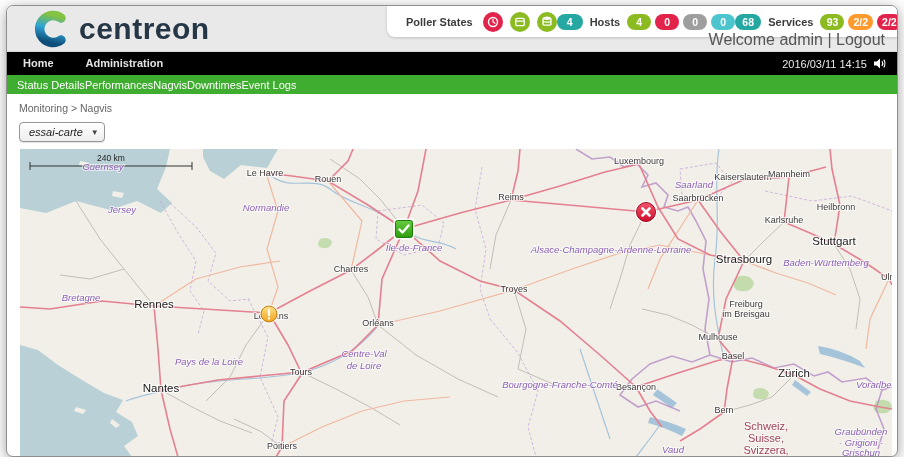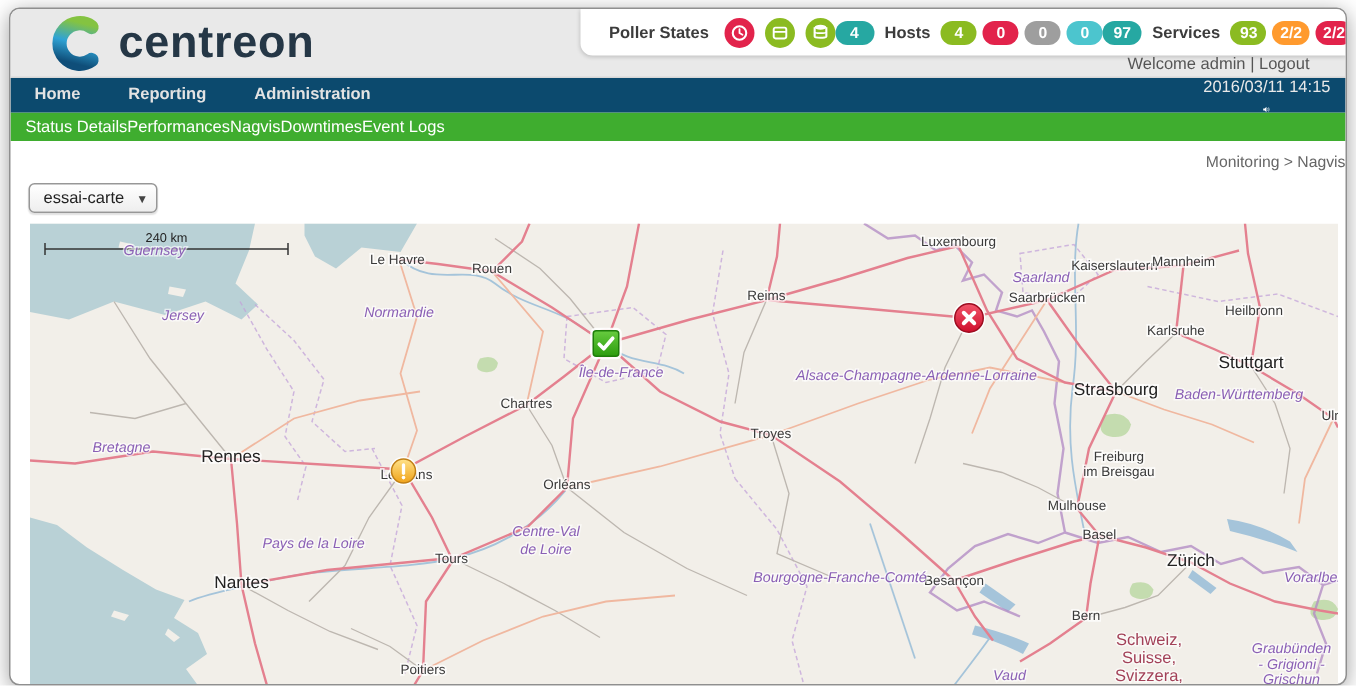--- a/index.html
+++ b/index.html
@@ -24,33 +24,33 @@
   .stat-group{ display:flex; align-items:center; gap:4px; }
   .stat-label{ font-size:11px; font-weight:bold; color:#3c3c3c; margin:0 3px; white-space:nowrap;}
   .picon{ width:20px; height:20px; border-radius:50%; display:inline-flex; align-items:center; justify-content:center; margin-left:3px; cursor:pointer;}
   .picon.red{ background:#e2234b; } .picon.green{ background:#8bbb21; }
   .pill{ display:inline-block; min-width:24px; text-align:center; border-radius:10px;
          padding:2px 5px; color:#fff; font-size:10.5px; font-weight:bold; line-height:12px;}
   .pill.total{ background:#26a8a2; border-radius:9px; min-width:26px;}
   .pill.ok{ background:#8bbb21;} .pill.down{ background:#e2234b;}
   .pill.unreach{ background:#9e9e9e;} .pill.pending{ background:#4cc5ce;}
   .pill.warn{ background:#ff9a2e;}
-  .welcome{ position:absolute; right:24px; bottom:2px; font-size:11px; color:#555;}
+  .welcome{ position:absolute; right:12px; bottom:2px; font-size:16px; color:#555;}
   .welcome a{ color:#555; text-decoration:none; cursor:pointer;}
   
-  .nav{ height:23px; background:#0c4a6e; display:flex; align-items:stretch; position:relative;}
+  .nav{ height:23px; background:#000000; display:flex; align-items:stretch; position:relative;}
   .nav-item{ color:#e3e3e3; font-size:11px; font-weight:bold; padding:5px 16px 0 16px; cursor:pointer;}
   .nav-item.active{ background:#3fad2f; color:#fff;}
-  .nav-right{ position:absolute; right:10px; top:0; height:23px; display:flex; align-items:center; gap:7px;flex-direction:column;}
+  .nav-right{ position:absolute; right:10px; top:0; height:23px; display:flex; align-items:center; gap:7px;}
   .nav-date{ color:#e9e9e9; font-size:11px;}
   .subnav{ height:19px; background:#3fad2f; display:flex; align-items:center; padding-left:10px; }
   .subnav-item{ color:#fff; font-size:11px; cursor:pointer; white-space:nowrap;}
   
-  .breadcrumb{ font-size:10.5px; color:#666; padding:8px 0 4px 12px;text-align:right;}
-  .select-row{ padding:4px 0 2px 12px;}
+  .breadcrumb{ font-size:10.5px; color:#666; padding:8px 0 4px 12px;}
+  .select-row{ padding:4px 0 2px 12px;font-style:italic;}
   .select{ display:inline-flex; align-items:center; border:1px solid #979797; border-radius:4px;
            background:linear-gradient(#ffffff,#eeeeee); height:20px; padding:0 5px 0 9px;
            font-size:11px; color:#222; cursor:pointer; box-shadow:0 1px 1px rgba(0,0,0,.12);}
   .select .arrow{ font-size:8px; color:#444; margin-left:8px;}
   .map-wrap{ margin:5px 7px 0 13px; }
   svg text{ user-select:none; }
   .lbl-city{ font:9px "Liberation Sans",sans-serif; fill:#3a3a3a; text-anchor:middle;
              paint-order:stroke; stroke:#ffffff; stroke-width:2.2px; stroke-opacity:.72;}
   .lbl-cityLg{ font:11.5px "Liberation Sans",sans-serif; fill:#222; text-anchor:middle;
              paint-order:stroke; stroke:#ffffff; stroke-width:2.4px; stroke-opacity:.72;}
@@ -107,39 +107,38 @@
       <div class="stat-group">
         <span class="pill total">4</span>
         <span class="stat-label">Hosts</span>
         <span class="pill ok">4</span>
         <span class="pill down">0</span>
         <span class="pill unreach">0</span>
         <span class="pill pending">0</span>
       </div>
 
       <div class="stat-group">
-        <span class="pill total">97</span>
+        <span class="pill total">68</span>
         <span class="stat-label">Services</span>
         <span class="pill ok">93</span>
         <span class="pill warn">2/2</span>
         <span class="pill down">2/2</span>
 
       </div>
     </div>
 
     <div class="welcome">
       <span>Welcome admin</span>
       <span>|</span>
       <a>Logout</a>
     </div>
   </div>
 
   <div class="nav">
     <div class="nav-item">Home</div>
-    <div class="nav-item">Reporting</div>
     <div class="nav-item">Administration</div>
     <div class="nav-right">
       <span class="nav-date">2016/03/11 14:15</span>
       <svg width="13" height="11" viewBox="0 0 13 11">
         <path d="M0,3.5 L2.8,3.5 L6,0.5 L6,10.5 L2.8,7.5 L0,7.5 Z" fill="#fff"></path>
         <path d="M8,3 Q9.6,5.5 8,8" stroke="#fff" stroke-width="1.1" fill="none"></path>
         <path d="M9.8,1.6 Q12.2,5.5 9.8,9.4" stroke="#fff" stroke-width="1.1" fill="none"></path>
       </svg>
     </div>
   </div>

